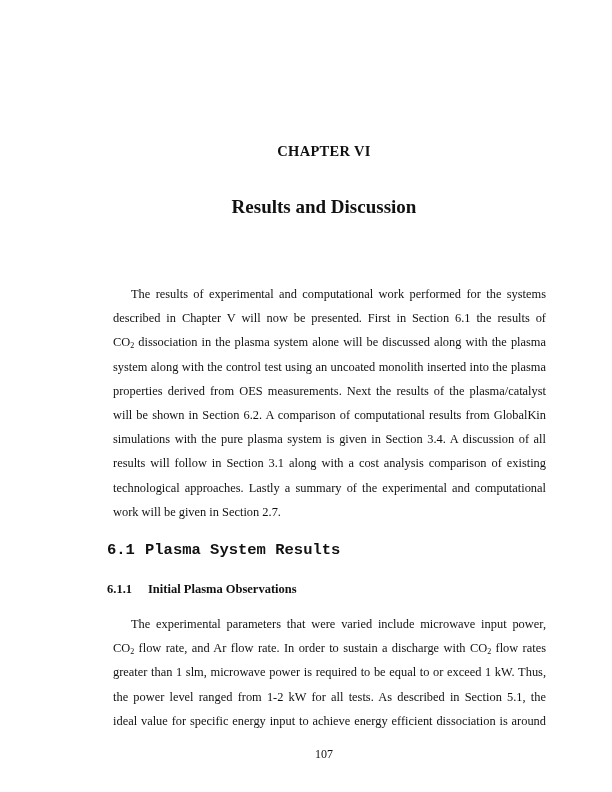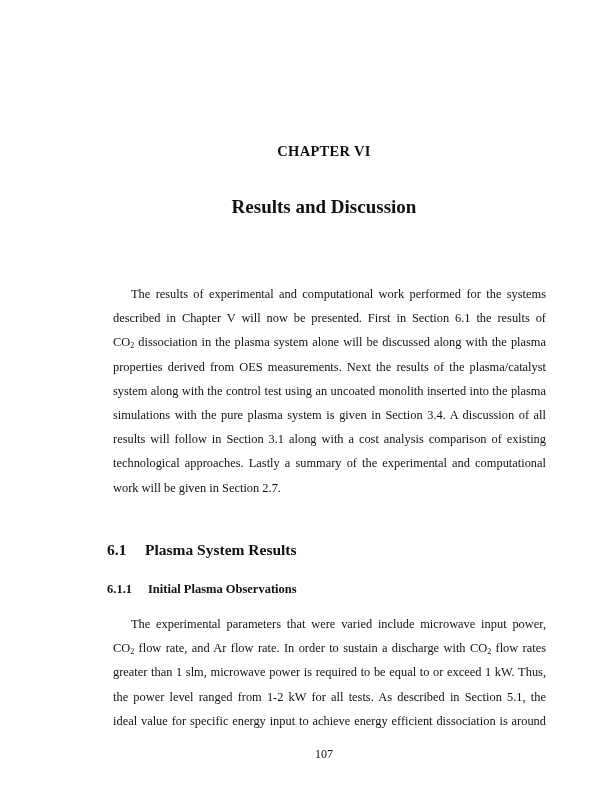--- a/index.html
+++ b/index.html
@@ -10,43 +10,44 @@
                    font-family: "Liberation Serif", serif; font-weight: bold; font-size: 14.5px; letter-spacing: 0.3px; }
   .chapter-title { position: absolute; top: 196px; left: 0; width: 648px; text-align: center;
                    font-family: "Liberation Serif", serif; font-weight: bold; font-size: 19px; }
   .para { position: absolute; left: 113px; width: 433px; font-family: "Liberation Serif", serif;
           font-size: 12.4px; line-height: 24.2px; text-align: justify; margin: 0; }
   .para .line { display: block; text-align: justify; text-align-last: justify; white-space: nowrap; height: 24.2px; }
   .para .line.last { text-align-last: left; }
   .para .line.indent { padding-left: 18px; }
   .p1 { top: 282px; }
   .p2 { top: 612px; }
-  .sec { position: absolute; left: 107px; top: 541px; font-family: Liberation Serif, serif;
+  .sec { position: absolute; left: 107px; top: 541px; font-family: Liberation Mono, monospace;
          font-weight: bold; font-size: 15.5px; }
   .sec .num { display: inline-block; width: 38px; }
   .subsec { position: absolute; left: 107px; top: 582px; font-family: "Liberation Serif", serif;
             font-weight: bold; font-size: 12.5px; }
   .subsec .num { display: inline-block; width: 41px; }
   .page-number { position: absolute; top: 747px; left: 0; width: 648px; text-align: center;
                  font-family: "Liberation Serif", serif; font-size: 12px; }
   sub { font-size: 8px; vertical-align: -2px; line-height: 0; }
 </style>
 </head>
 <body>
 
 <div class="page">
   <div class="chapter-label">CHAPTER VI</div>
   <div class="chapter-title">Results and Discussion</div>
 
   <div class="para p1">
     <span class="line indent">The results of experimental and computational work performed for the systems</span>
     <span class="line">described in Chapter V will now be presented.  First in Section 6.1 the results of</span>
     <span class="line co2">CO<sub>2</sub> dissociation in the plasma system alone will be discussed along with the plasma</span>
+    <span class="line">system along with the control test using an uncoated monolith inserted into the plasma</span>
     <span class="line">properties derived from OES measurements. Next the results of the plasma/catalyst</span>
-    <span class="line">system along with the control test using an uncoated monolith inserted into the plasma</span>
+    <span class="line">will be shown in Section 6.2.  A comparison of computational results from GlobalKin</span>
     <span class="line">simulations with the pure plasma system is given in Section 3.4.  A discussion of all</span>
     <span class="line">results will follow in Section 3.1 along with a cost analysis comparison of existing</span>
     <span class="line">technological approaches.  Lastly a summary of the experimental and computational</span>
     <span class="line last">work will be given in Section 2.7.</span>
   </div>
 
   <div class="sec">
     <span class="num">6.1</span><span>Plasma System Results</span>
   </div>
 

